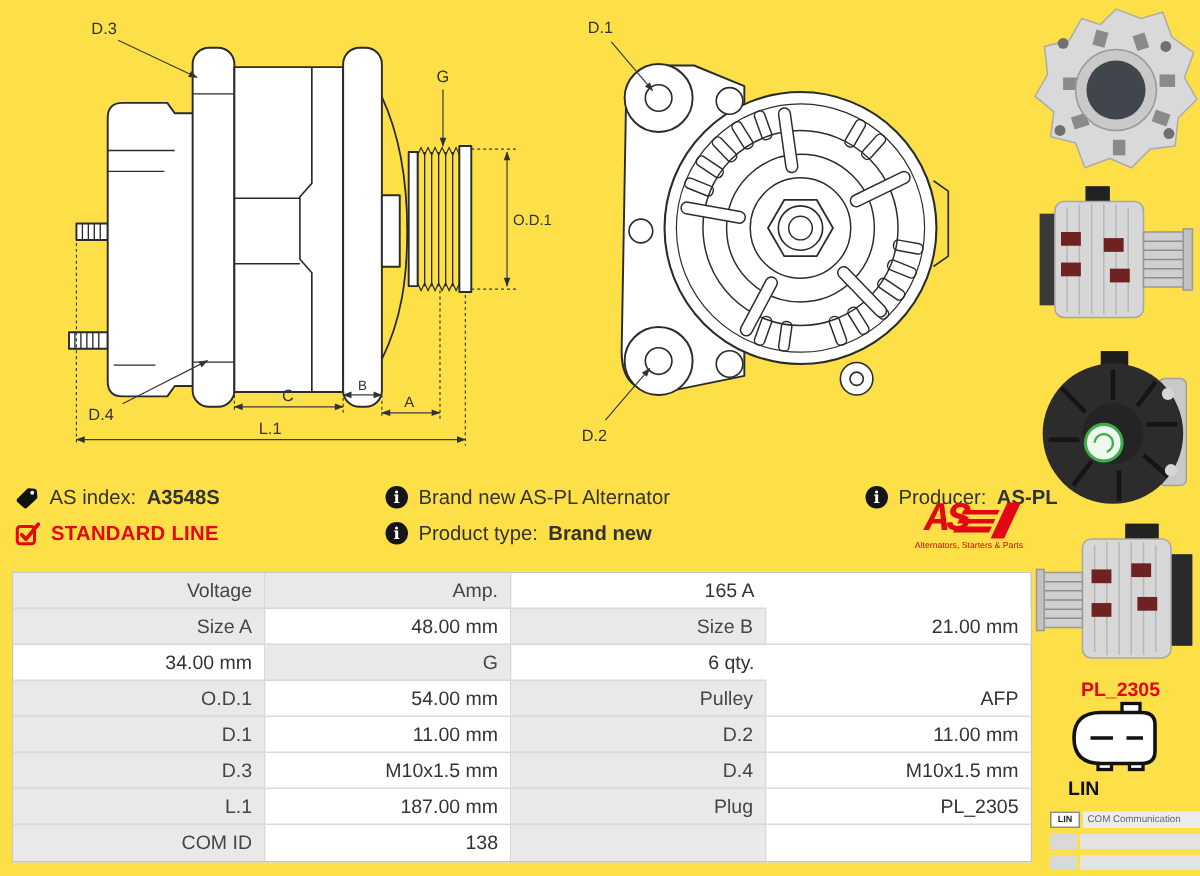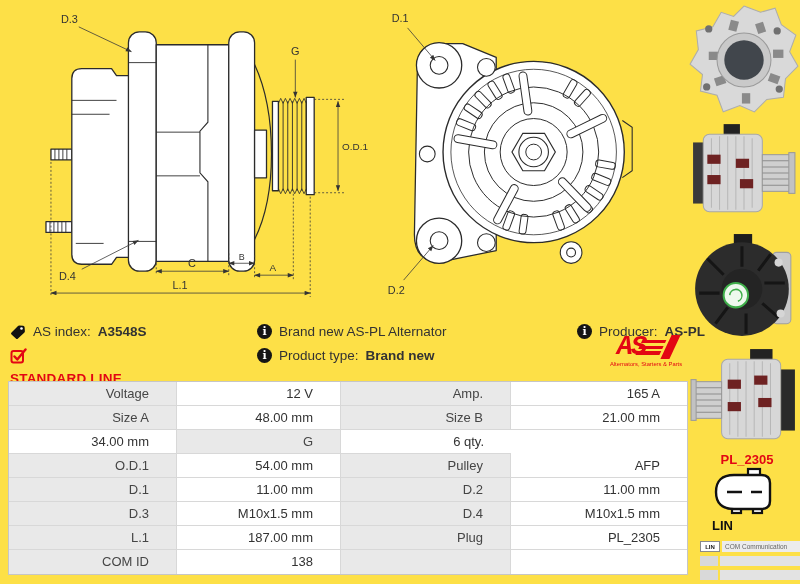--- a/index.html
+++ b/index.html
@@ -28,21 +28,21 @@
   .as-mark{display:flex;align-items:center;justify-content:center;height:26px;}
   .as-text{color:#e30613;font-style:italic;font-weight:900;font-size:27px;line-height:24px;letter-spacing:-2px;font-family:Liberation Mono, monospace;}
   .as-stripes{display:inline-flex;flex-direction:column;gap:2.5px;margin-left:-6px;transform:skewX(-25deg);}
   .as-stripes i{display:block;width:24px;height:3.2px;background:#e30613;}
   .as-block{display:inline-block;width:9px;height:24px;background:#e30613;transform:skewX(-25deg);margin-left:3px;}
   .as-sub{color:#e30613;font-size:5.8px;margin-top:1px;white-space:nowrap;}
 
   
   .spec-table{position:absolute;left:8px;top:381px;width:678px;border:1px solid #c6c6c6;background:#fff;}
   .spec-row{display:grid;grid-template-columns:168px 164px 170px 1fr;}
-  .cell{height:24px;line-height:24px;font-size:13px;text-align:right;padding-right:27px;
+  .cell{height:24px;line-height:24px;font-size:13px;text-align:right;padding-right:8px;
         box-sizing:border-box;border-bottom:1px solid #d8d8d8;border-right:1px solid #d8d8d8;
         overflow:hidden;}
   .cell.lbl{background:#e9e9e9;color:#454545;}
   .cell.val{background:#ffffff;color:#333;}
   .spec-row .cell:last-child{border-right:none;}
   .spec-row:last-child .cell{border-bottom:none;}
 
   
   .plug-code{position:absolute;left:690px;top:452px;width:114px;text-align:center;
              color:#e30613;font-weight:bold;font-size:13px;}
@@ -260,21 +260,21 @@
 
   <div class="info-line" style="left:10px;top:324px;">
     <svg width="16" height="16" viewBox="0 0 16 16">
       <path d="M1.5,8.5 L8,2 a1.5,1.5 0 0 1 1.1,-0.45 l4,0.3 a1.6,1.6 0 0 1 1.5,1.5 l0.3,4 a1.5,1.5 0 0 1 -0.45,1.1 L8,14.5 a1.5,1.5 0 0 1 -2.1,0 L1.5,10.6 a1.5,1.5 0 0 1 0,-2.1 Z" fill="#111"></path>
       <circle cx="11.5" cy="4.5" r="1.3" fill="#fff"></circle>
     </svg>
     <span>AS index:</span>
     <span class="b">A3548S</span>
   </div>
 
-  <div class="info-line redline" style="left:10px;top:348px;flex-direction:column;">
+  <div class="info-line redline" style="left:10px;top:348px;">
     <svg width="17" height="16" viewBox="0 0 17 16">
       <rect x="1.5" y="3" width="11.5" height="11.5" rx="2" fill="none" stroke="#e30613" stroke-width="2"></rect>
       <path d="M4.5,8.5 l2.8,3 L15.5,1.5" fill="none" stroke="#e30613" stroke-width="2.4" stroke-linecap="round" stroke-linejoin="round"></path>
     </svg>
     <span>STANDARD LINE</span>
   </div>
 
   <div class="info-line" style="left:257px;top:324px;">
     <span class="info-i">i</span>
     <span>Brand new AS-PL Alternator</span>
@@ -301,21 +301,20 @@
           <i></i>
         </span>
       <span class="as-block"></span>
     </div>
     <div class="as-sub">Alternators, Starters &amp; Parts</div>
   </div>
 
   <div class="spec-table">
     <div class="spec-row">
       <div class="cell lbl">Voltage</div>
-      <div class="cell val">12 V</div>
       <div class="cell lbl">Amp.</div>
       <div class="cell val">165 A</div>
     </div>
     <div class="spec-row">
       <div class="cell lbl">Size A</div>
       <div class="cell val">48.00 mm</div>
       <div class="cell lbl">Size B</div>
       <div class="cell val">21.00 mm</div>
     </div>
     <div class="spec-row">

